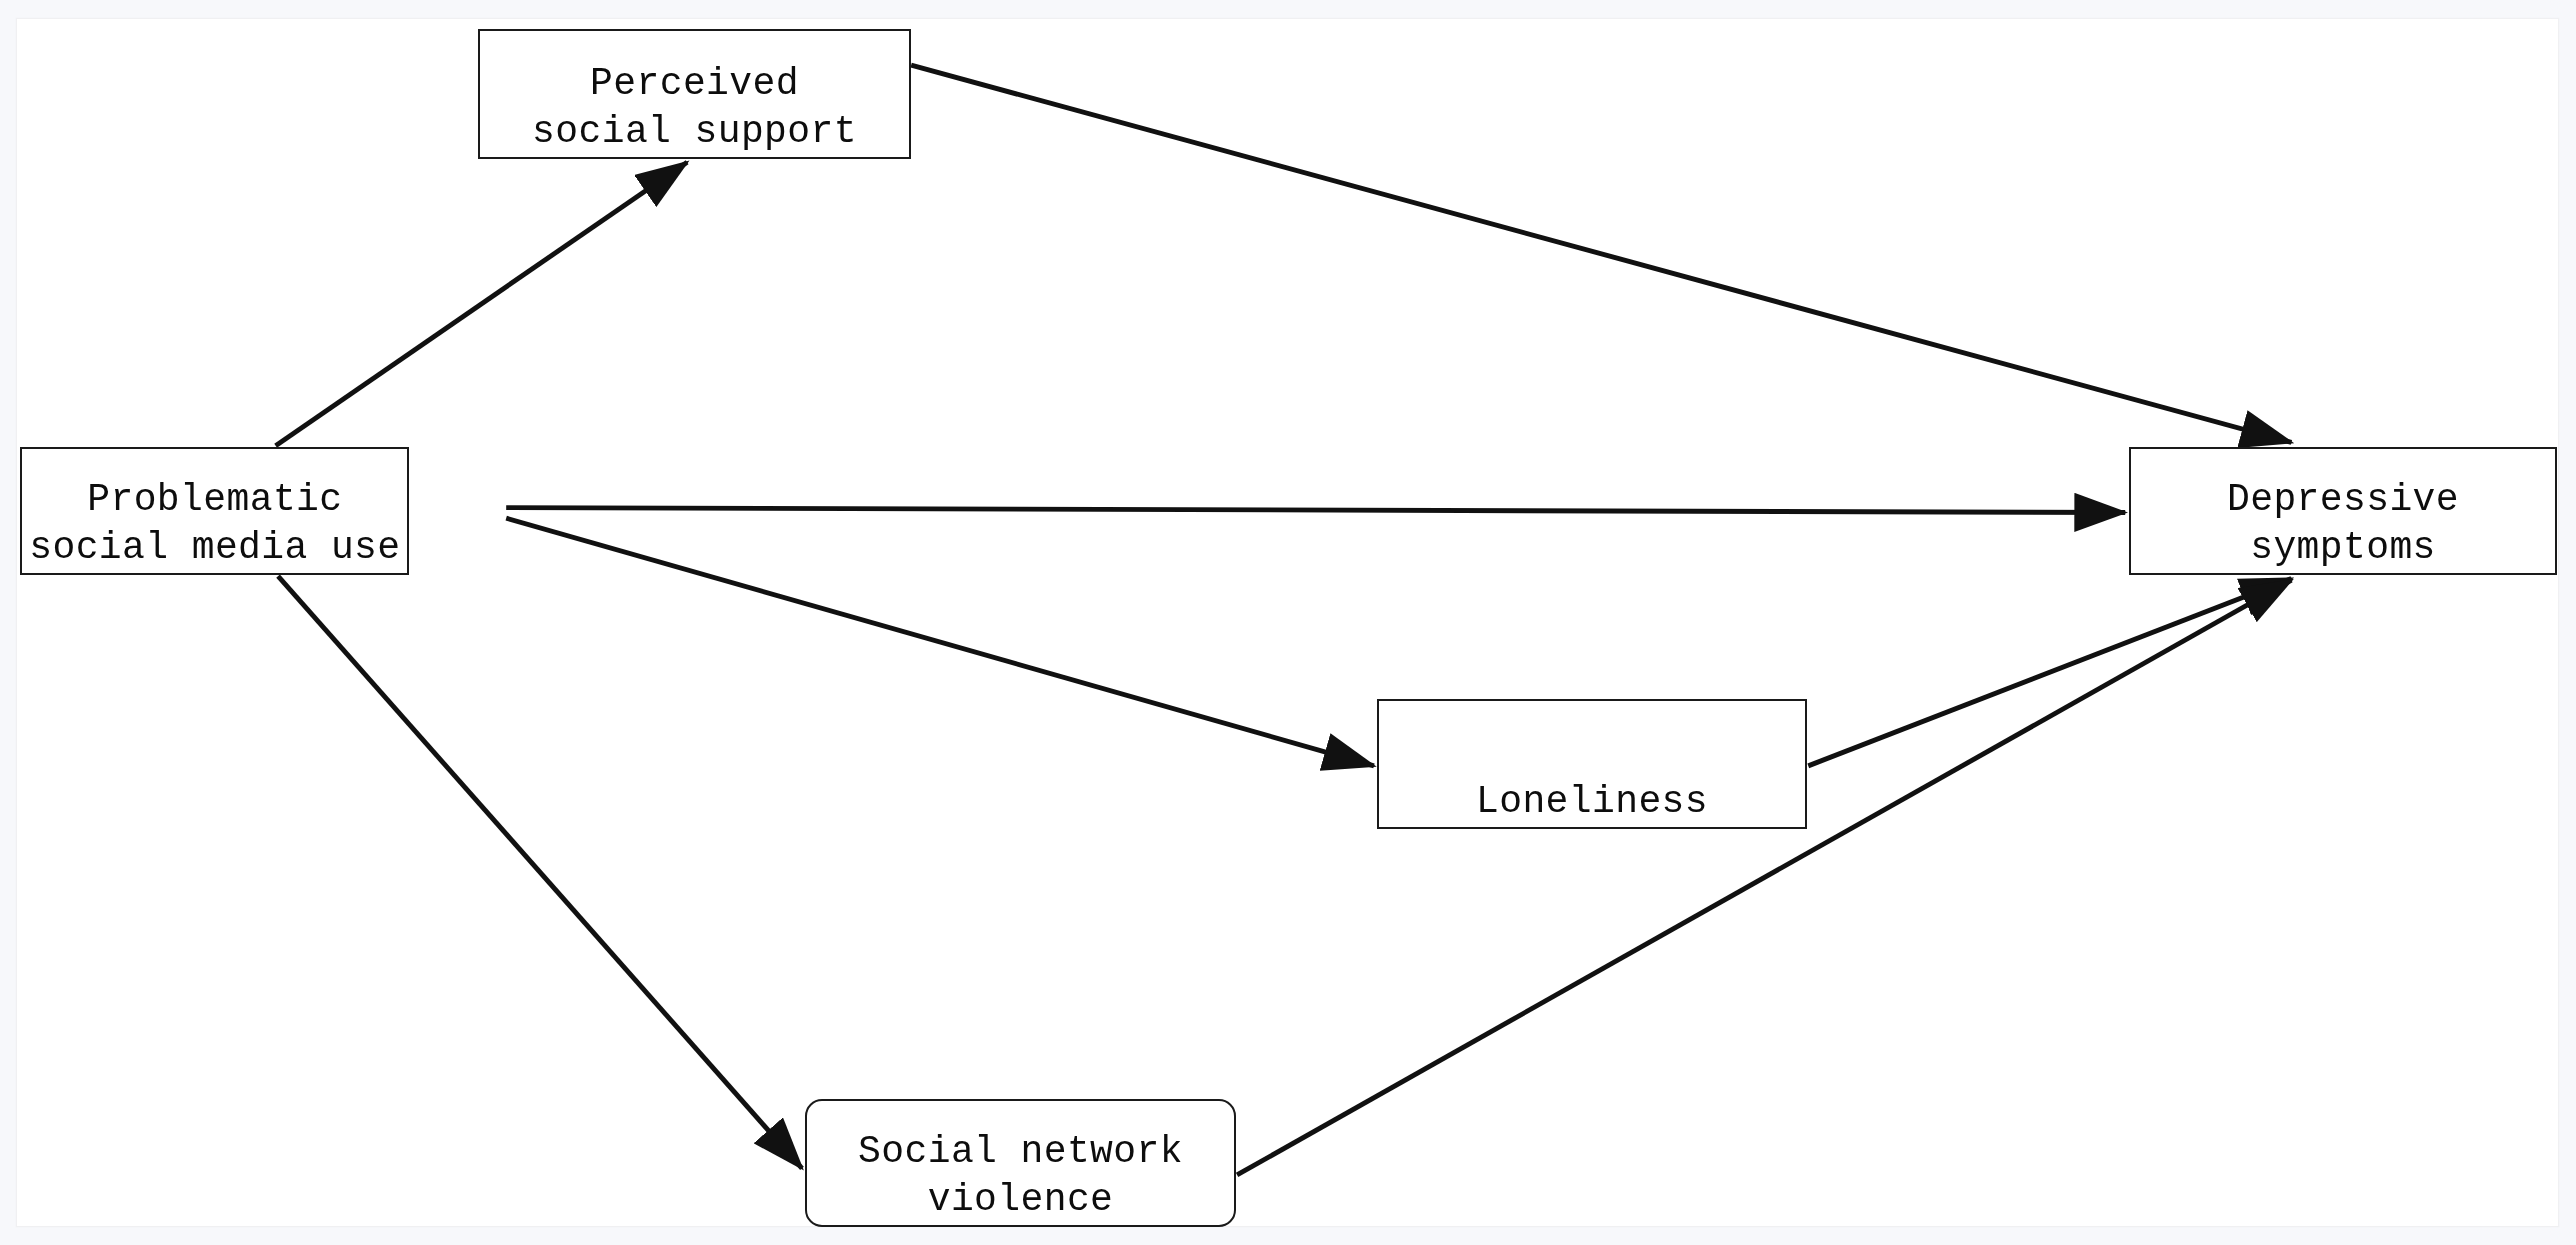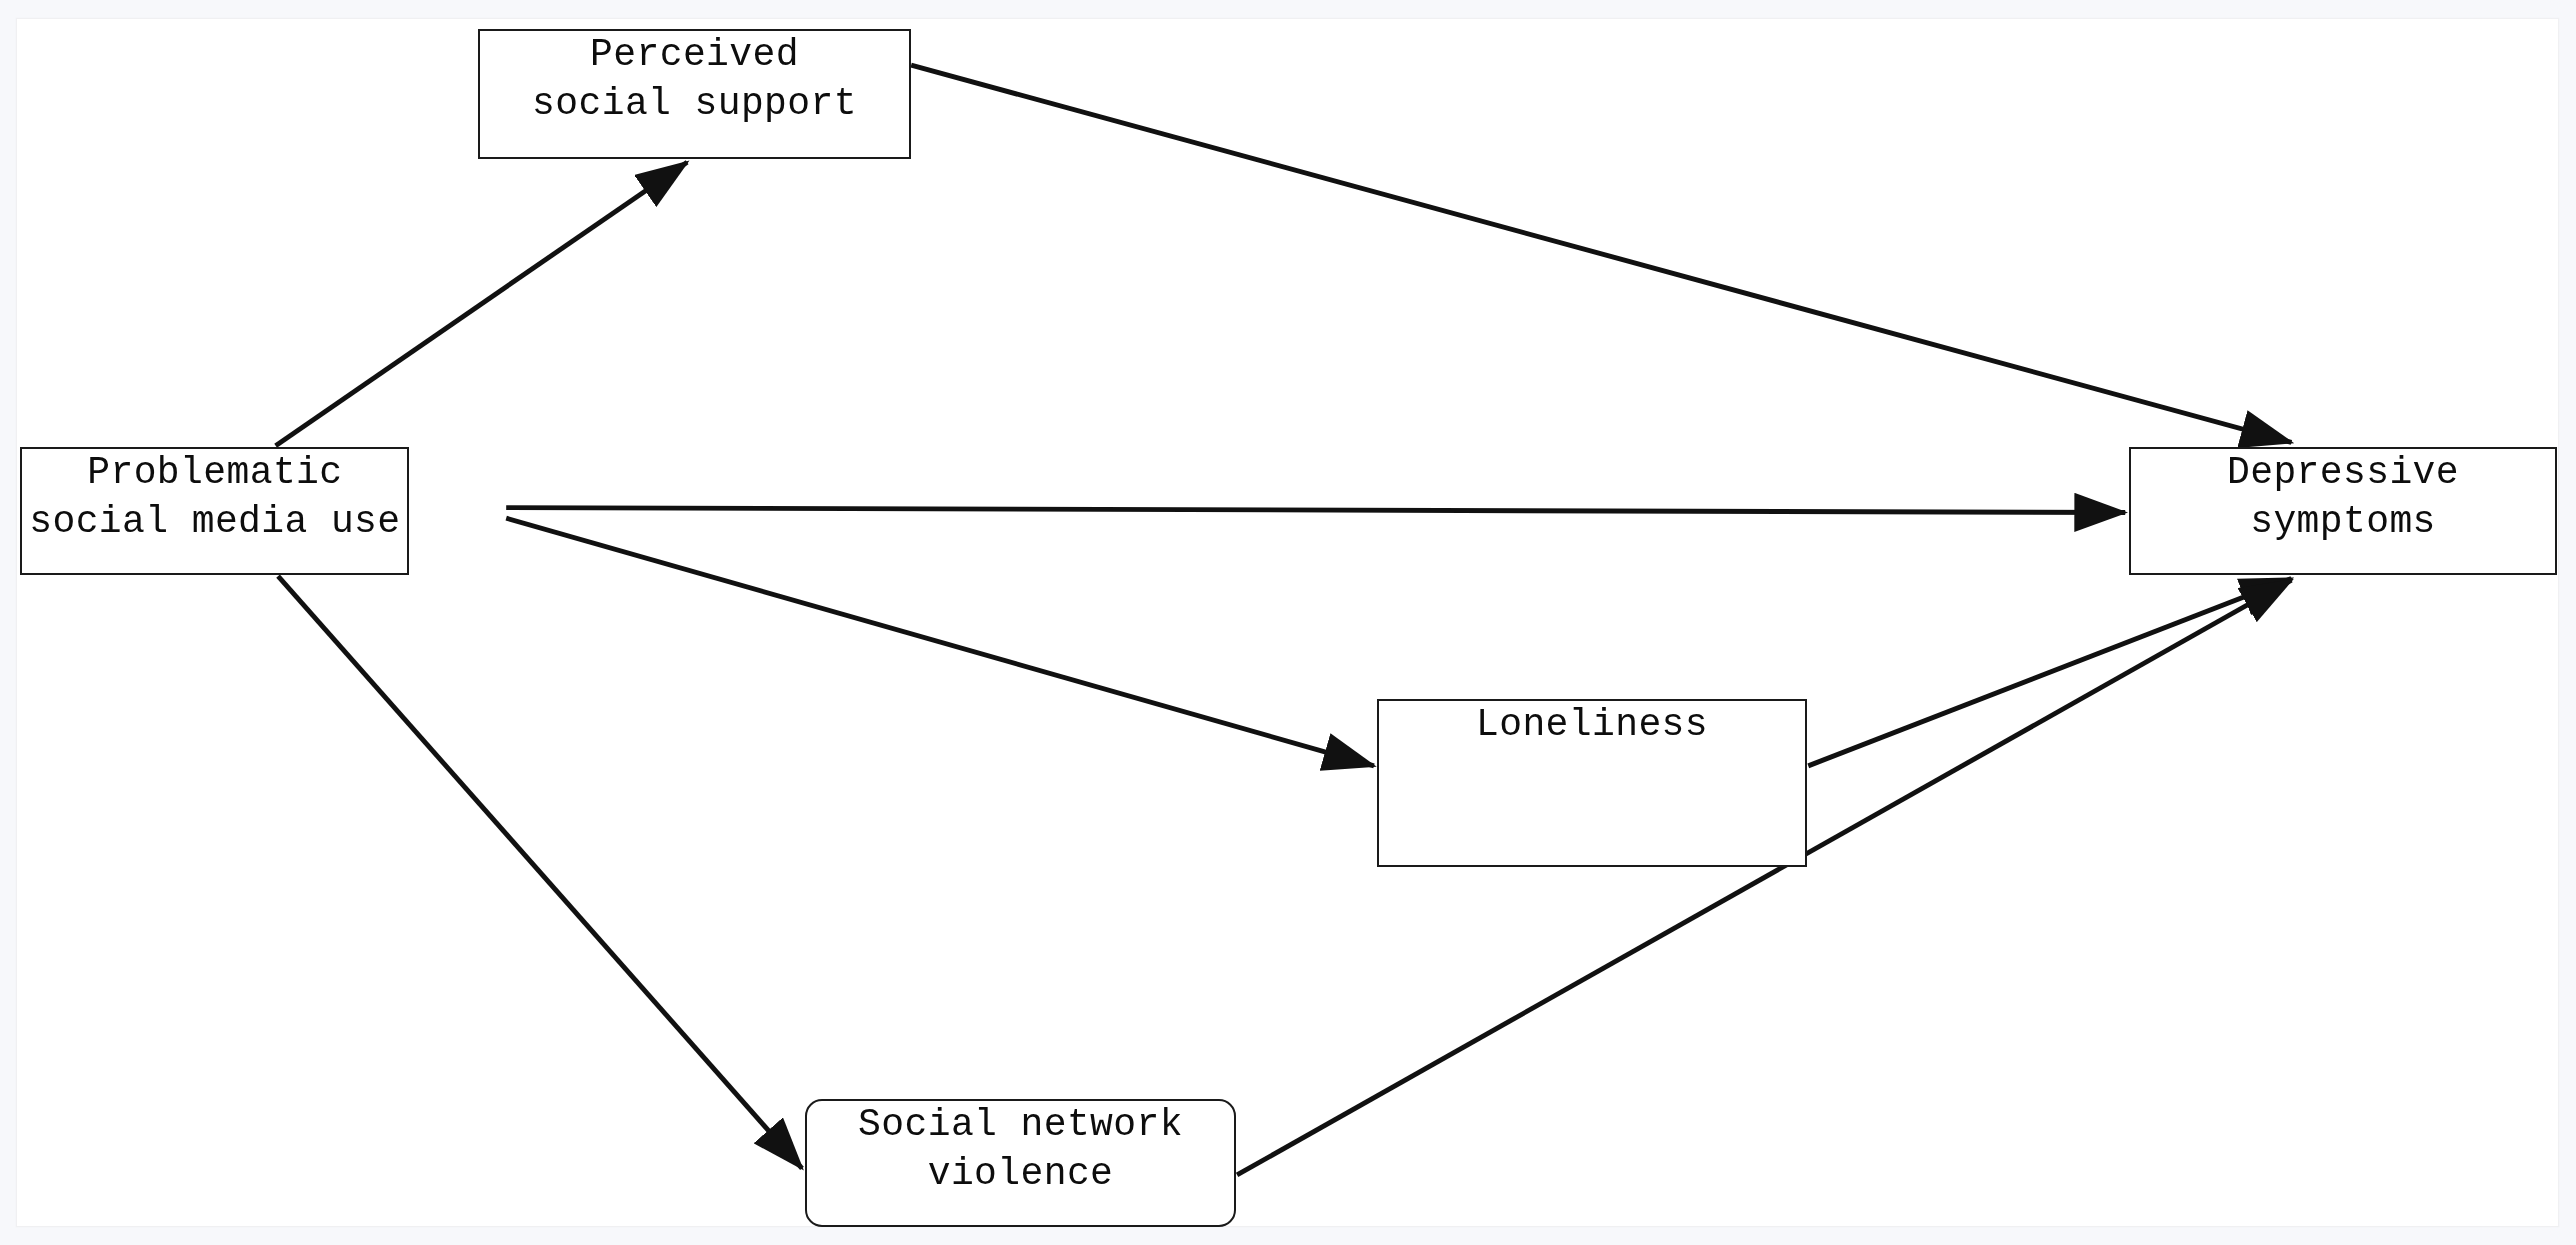--- a/index.html
+++ b/index.html
@@ -34,38 +34,38 @@
     top: 0;
     width: 2576px;
     height: 1245px;
   }
   .node-box {
     position: absolute;
     box-sizing: border-box;
     background: #ffffff;
     border: 2.4px solid #1a1a1a;
     display: flex;
-    align-items: flex-start;
+    align-items: flex-end;
     justify-content: center;
     z-index: 5;
   }
   .node-label {
     font-family: "Liberation Mono", "DejaVu Sans Mono", monospace;
     font-size: 38px;
     line-height: 1.28;
     color: #0d0d0d;
     text-align: center;
     letter-spacing: 0.4px;
     white-space: pre-line;
     font-weight: 400;
   }
   
   #node-psmu  { left: 20.4px;   top: 447px;  width: 389px; height: 128px; }
   #node-pss   { left: 478px;  top: 29px;   width: 433px; height: 130px; }
-  #node-lone  { left: 1377px; top: 699px;  width: 430px; height: 168px; }
+  #node-lone  { left: 1377px; top: 699px;  width: 430px; height: 130px; }
   #node-snv   { left: 805px;  top: 1099px; width: 431px; height: 128px; border-radius: 17px; }
   #node-dep   { left: 2129px; top: 447px;  width: 428px; height: 128px; }
 </style>
 </head>
 <body>
 
 <div id="page">
   <div id="canvas"></div>
 
   <svg id="svg-layer" viewBox="0 0 3161 1528" xmlns="http://www.w3.org/2000/svg">

